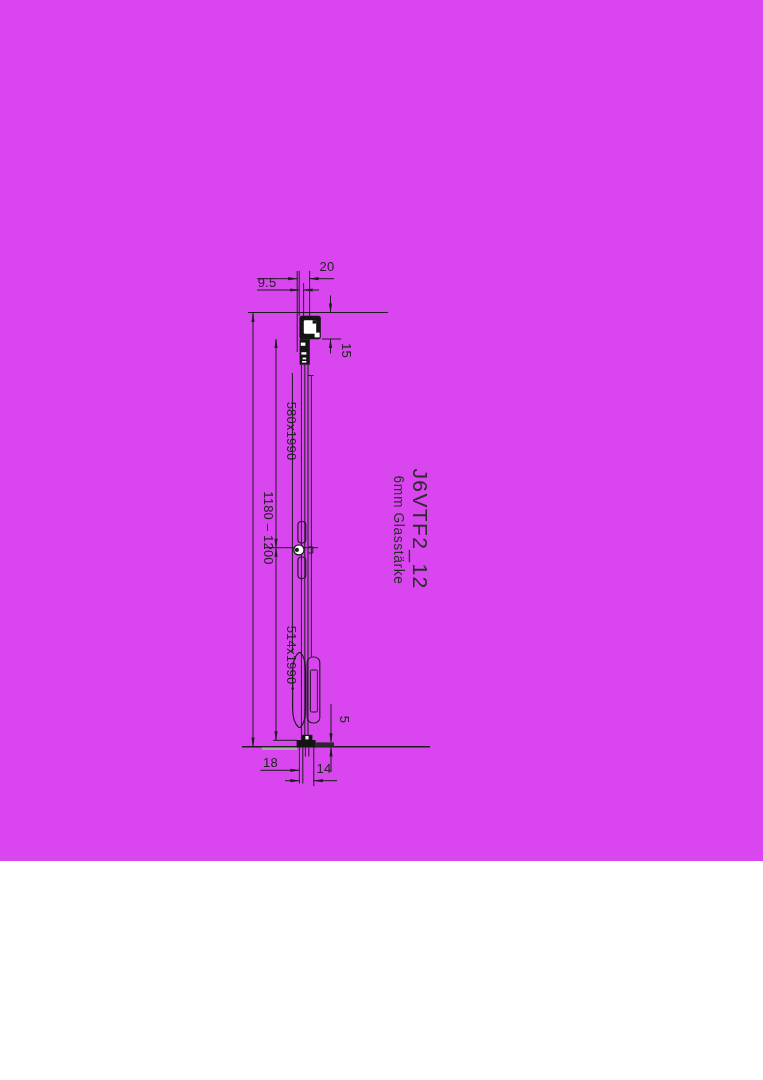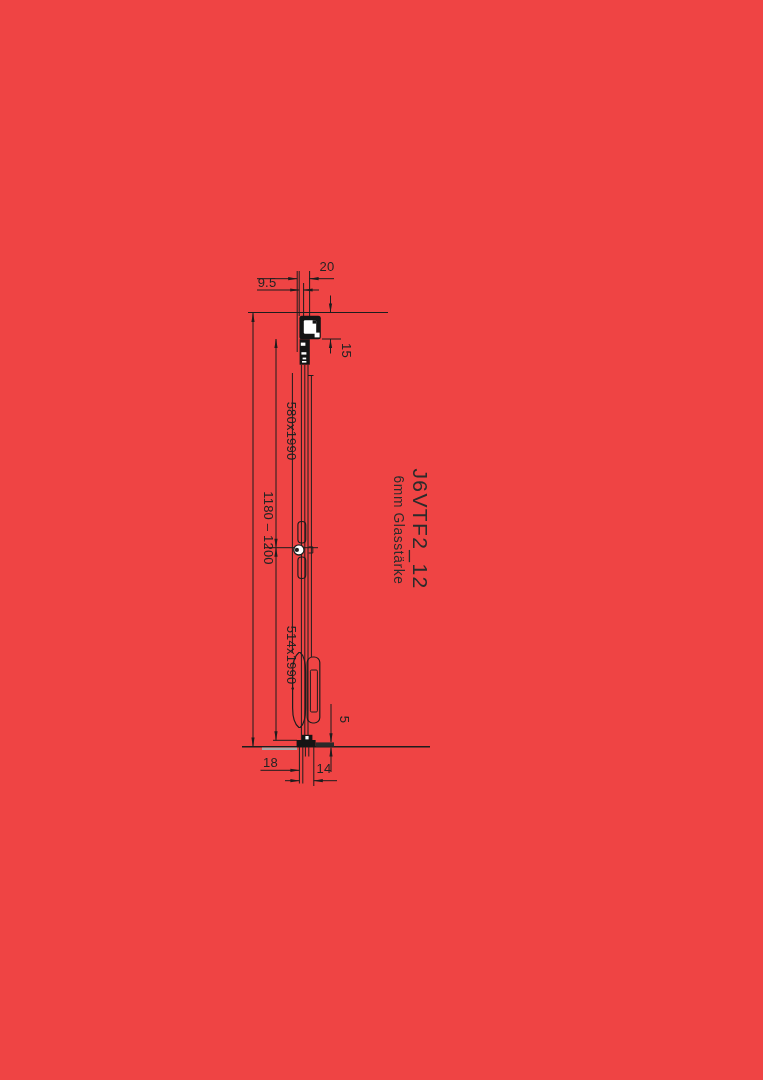--- a/index.html
+++ b/index.html
@@ -1,16 +1,16 @@
 <!DOCTYPE html>
 <html><head>
 <meta charset="utf-8">
 <style>
   html,body{margin:0;padding:0;background:#ffffff;}
-  .canvas{position:relative;width:763px;height:1080px;background:#ef4444;overflow:hidden;
+  .canvas{position:relative;width:763px;height:861px;background:#d946ef;overflow:hidden;
           font-family:"Liberation Sans", sans-serif;}
   svg{position:absolute;left:0;top:0;}
   svg text{font-family:"Liberation Sans", sans-serif;fill:#232323;}
   .dim-text{font-size:13px;letter-spacing:0.2px;}
   .title-text{font-size:21px;letter-spacing:1.4px;fill:#2b2b2b;}
   .subtitle-text{font-size:13.8px;letter-spacing:0.6px;fill:#2b2b2b;}
   .ln{stroke:#1d1d1d;stroke-width:1;fill:none;}
   .ln-thick{stroke:#1d1d1d;stroke-width:1.4;fill:none;}
   .outline{stroke:#1d1d1d;stroke-width:1.2;fill:none;}
   .arrow{fill:#1d1d1d;stroke:none;}

